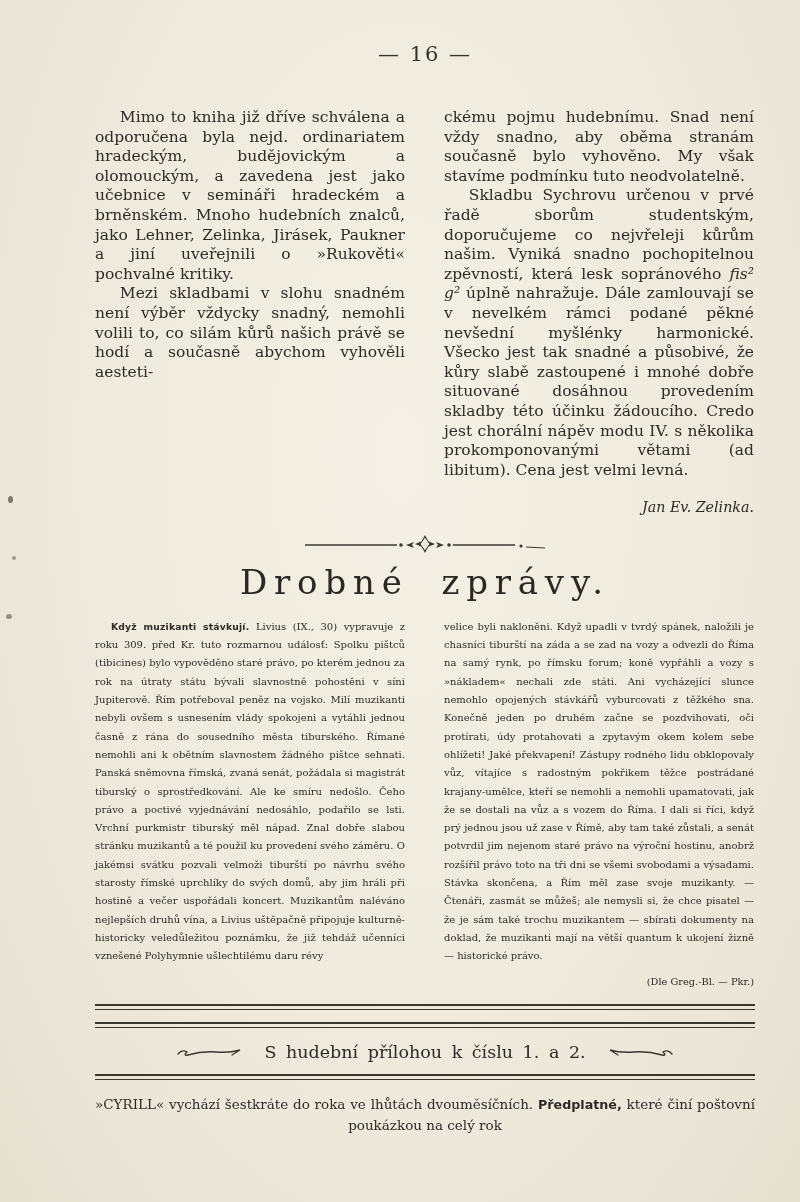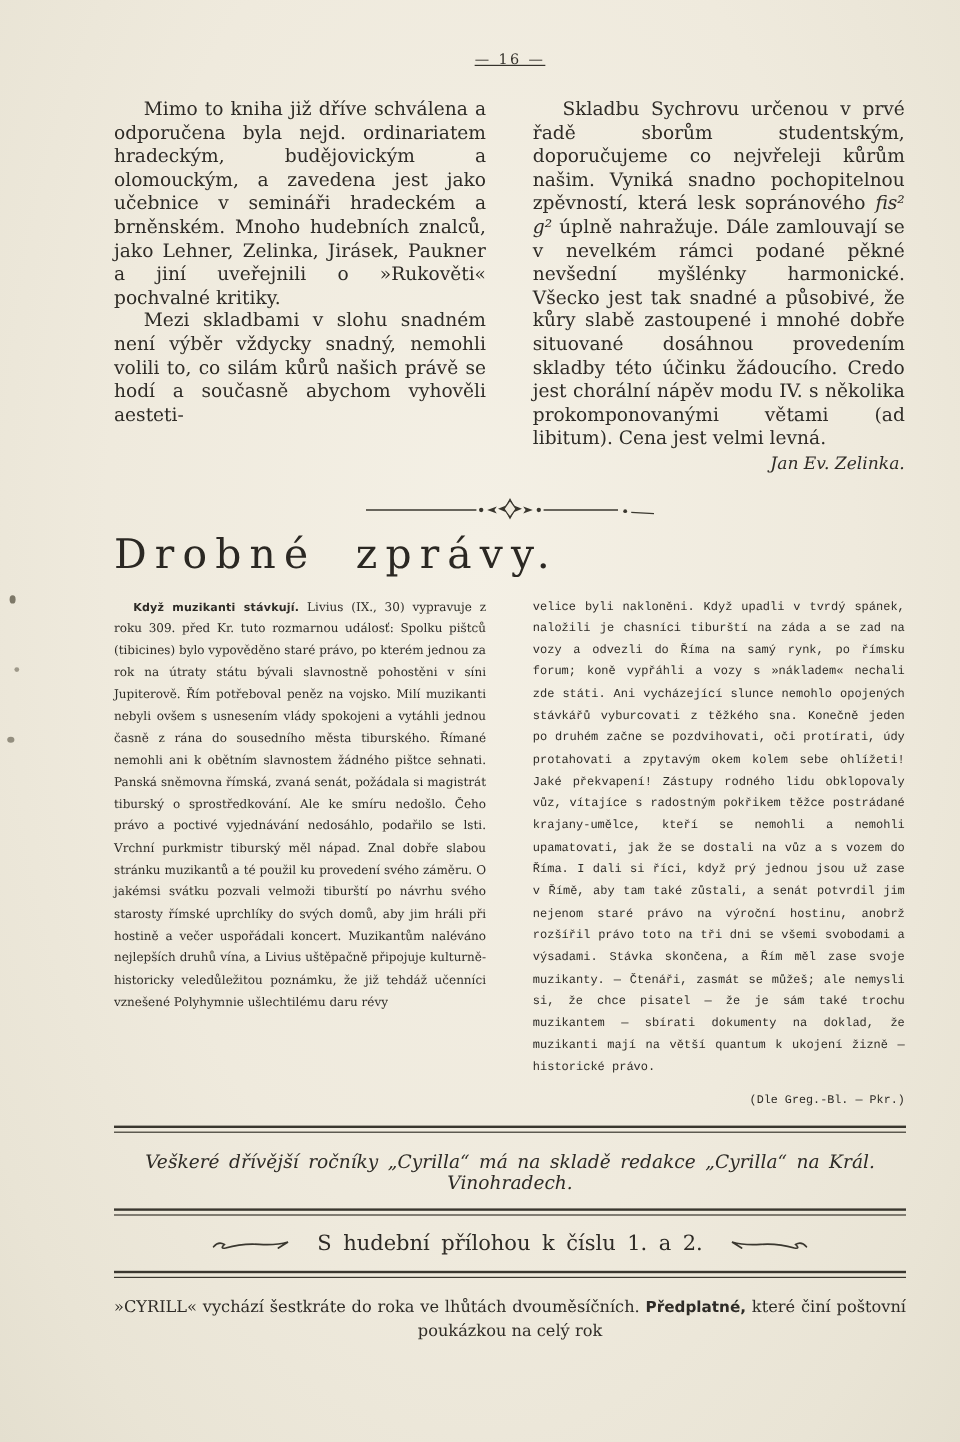--- a/index.html
+++ b/index.html
@@ -9,52 +9,53 @@
     overflow: hidden;
     font-family: "DejaVu Serif", "Liberation Serif", serif;
     color: #2e2b26;
     background: radial-gradient(ellipse at 50% 38%, #f4f0e5 0%, #efeadd 55%, #e9e4d5 85%, #e4dfcf 100%);
     position: relative;
   }
   .page { padding: 42px 50px 0 95px; width: 800px; }
   .content { width: 660px; }
 
   .page-number {
-    text-align: center; font-size: 12px; letter-spacing: 2px;
-    margin-bottom: 26px; color: #35322c; text-decoration: underline;
+    text-align: center; font-size: 21px; letter-spacing: 2px;
+    margin-bottom: 42px; color: #35322c;
   }
 
   .two-col { display: flex; align-items: flex-start; }
   .col { width: 310px; text-align: justify; }
   .col-rule { width: 1px; background: #5d5a52; margin: 2px 19px 2px 19px; }
 
   .upper .col { font-size: 15.5px; line-height: 19.6px; }
   .upper p { text-indent: 1.6em; }
   .upper p.noindent { text-indent: 0; }
 
   .lead-bold {
     font-family: "DejaVu Sans", "Liberation Sans", sans-serif;
     font-weight: bold; font-size: 0.92em; letter-spacing: 0.2px;
   }
   .music { font-style: italic; }
-  .signature { float: right; font-style: italic; font-size: 0.92em; padding-top: 2px; }
+  .signature { float: right; font-style: italic; font-size: 0.92em; padding-top: 2px; margin-top: 16px; }
   .credit { float: right; font-size: 0.98em; margin-top: 26px; }
 
   .ornament-wrap { text-align: center; margin: 14px 0 4px 0; }
   .ornament-wrap svg { display: inline-block; vertical-align: middle; }
 
   .section-title {
+    text-align: center;
     font-size: 34px; font-weight: 400;
     letter-spacing: 0.20em; word-spacing: 0.45em;
     margin: 6px 0 16px 0; color: #2b2823;
   }
 
   .lower .col { font-size: 10px; line-height: 18.3px; }
   .lower p { text-indent: 1.6em; }
-  .lower p.noindent { text-indent: 0; font-family: Liberation Mono, monospace; }
+  .lower p.noindent { text-indent: 0; }
 
   .rule-double {
     height: 6px; border-top: 2px solid #3a372f; border-bottom: 1px solid #3a372f;
     margin-top: 12px;
   }
 
   .stock-note {
     font-style: italic; text-align: center;
     font-size: 15.5px; margin-top: 15px; word-spacing: 3px;
   }
@@ -86,20 +87,21 @@
 
     <div class="page-number">— 16 —</div>
 
     <div class="two-col upper">
       <div class="col">
         <p>Mimo to kniha již dříve schválena a odporučena byla nejd. ordinariatem hradeckým, budějovickým a olomouckým, a zavedena jest jako učebnice v semináři hradeckém a brněnském. Mnoho hudebních znalců, jako Lehner, Zelinka, Jirásek, Paukner a jiní uveřejnili o »Rukověti« pochvalné kritiky.</p>
         <p>Mezi skladbami v slohu snadném není výběr vždycky snadný, nemohli volili to, co silám kůrů našich právě se hodí a současně abychom vyhověli aesteti-</p>
       </div>
       <div class="col-rule"></div>
       <div class="col">
+        <p class="noindent">ckému pojmu hudebnímu. Snad není vždy snadno, aby oběma stranám současně bylo vyhověno. My však stavíme podmínku tuto neodvolatelně.</p>
         <p><span>Skladbu Sychrovu určenou v prvé řadě sborům studentským, doporučujeme co nejvřeleji kůrům našim. Vyniká snadno pochopitelnou zpěvností, která lesk sopránového </span><span class="music">fis² g²</span><span> úplně nahražuje. Dále zamlouvají se v nevelkém rámci podané pěkné nevšední myšlénky harmonické. Všecko jest tak snadné a působivé, že kůry slabě zastoupené i mnohé dobře situované dosáhnou provedením skladby této účinku žádoucího. Credo jest chorální nápěv modu IV. s několika prokomponovanými větami (ad libitum). Cena jest velmi levná.</span><span class="signature">Jan Ev. Zelinka.</span></p>
       </div>
     </div>
 
     <div class="ornament-wrap">
       <svg width="240" height="24" viewBox="0 0 240 24">
         <g stroke="#3a372f" fill="#3a372f">
           <line x1="0" y1="13" x2="92" y2="13" stroke-width="1.4"></line>
           <circle cx="96" cy="13" r="1.8" stroke="none"></circle>
           <path d="M101 13 l8 -3 l-2 3 l2 3 z" stroke="none"></path>
@@ -122,21 +124,20 @@
       </div>
       <div class="col-rule"></div>
       <div class="col">
         <p class="noindent"><span>velice byli nakloněni. Když upadli v tvrdý spánek, naložili je chasníci tiburští na záda a se zad na vozy a odvezli do Říma na samý rynk, po římsku forum; koně vypřáhli a vozy s »nákladem« nechali zde státi. Ani vycházející slunce nemohlo opojených stávkářů vyburcovati z těžkého sna. Konečně jeden po druhém začne se pozdvihovati, oči protírati, údy protahovati a zpytavým okem kolem sebe ohlížeti! Jaké překvapení! Zástupy rodného lidu obklopovaly vůz, vítajíce s radostným pokřikem těžce postrádané krajany-umělce, kteří se nemohli a nemohli upamatovati, jak že se dostali na vůz a s vozem do Říma. I dali si říci, když prý jednou jsou už zase v Římě, aby tam také zůstali, a senát potvrdil jim nejenom staré právo na výroční hostinu, anobrž rozšířil právo toto na tři dni se všemi svobodami a výsadami. Stávka skončena, a Řím měl zase svoje muzikanty. — Čtenáři, zasmát se můžeš; ale nemysli si, že chce pisatel — že je sám také trochu muzikantem — sbírati dokumenty na doklad, že muzikanti mají na větší quantum k ukojení žizně — historické právo.</span>
           <span class="credit">(Dle Greg.-Bl. — Pkr.)</span></p>
       </div>
     </div>
 
     <div class="rule-double"></div>
 
-    <div class="stock-note">Veškeré dřívější ročníky „Cyrilla“ má na skladě redakce „Cyrilla“ na Král. Vinohradech.</div>
 
     <div class="rule-double"></div>
 
     <div class="supplement-line">
       <svg width="66" height="16" viewBox="0 0 66 16">
         <path d="M2 10 q4 -5 9 -2 q-4 4 1 3 q14 -4 28 -3 q14 1 24 -2 l-8 5" fill="none" stroke="#3a372f" stroke-width="1.4" stroke-linecap="round"></path>
       </svg>
       <span>S hudební přílohou k číslu 1. a 2.</span>
       <svg width="66" height="16" viewBox="0 0 66 16" style="transform:scaleX(-1)">
         <path d="M2 10 q4 -5 9 -2 q-4 4 1 3 q14 -4 28 -3 q14 1 24 -2 l-8 5" fill="none" stroke="#3a372f" stroke-width="1.4" stroke-linecap="round"></path>

